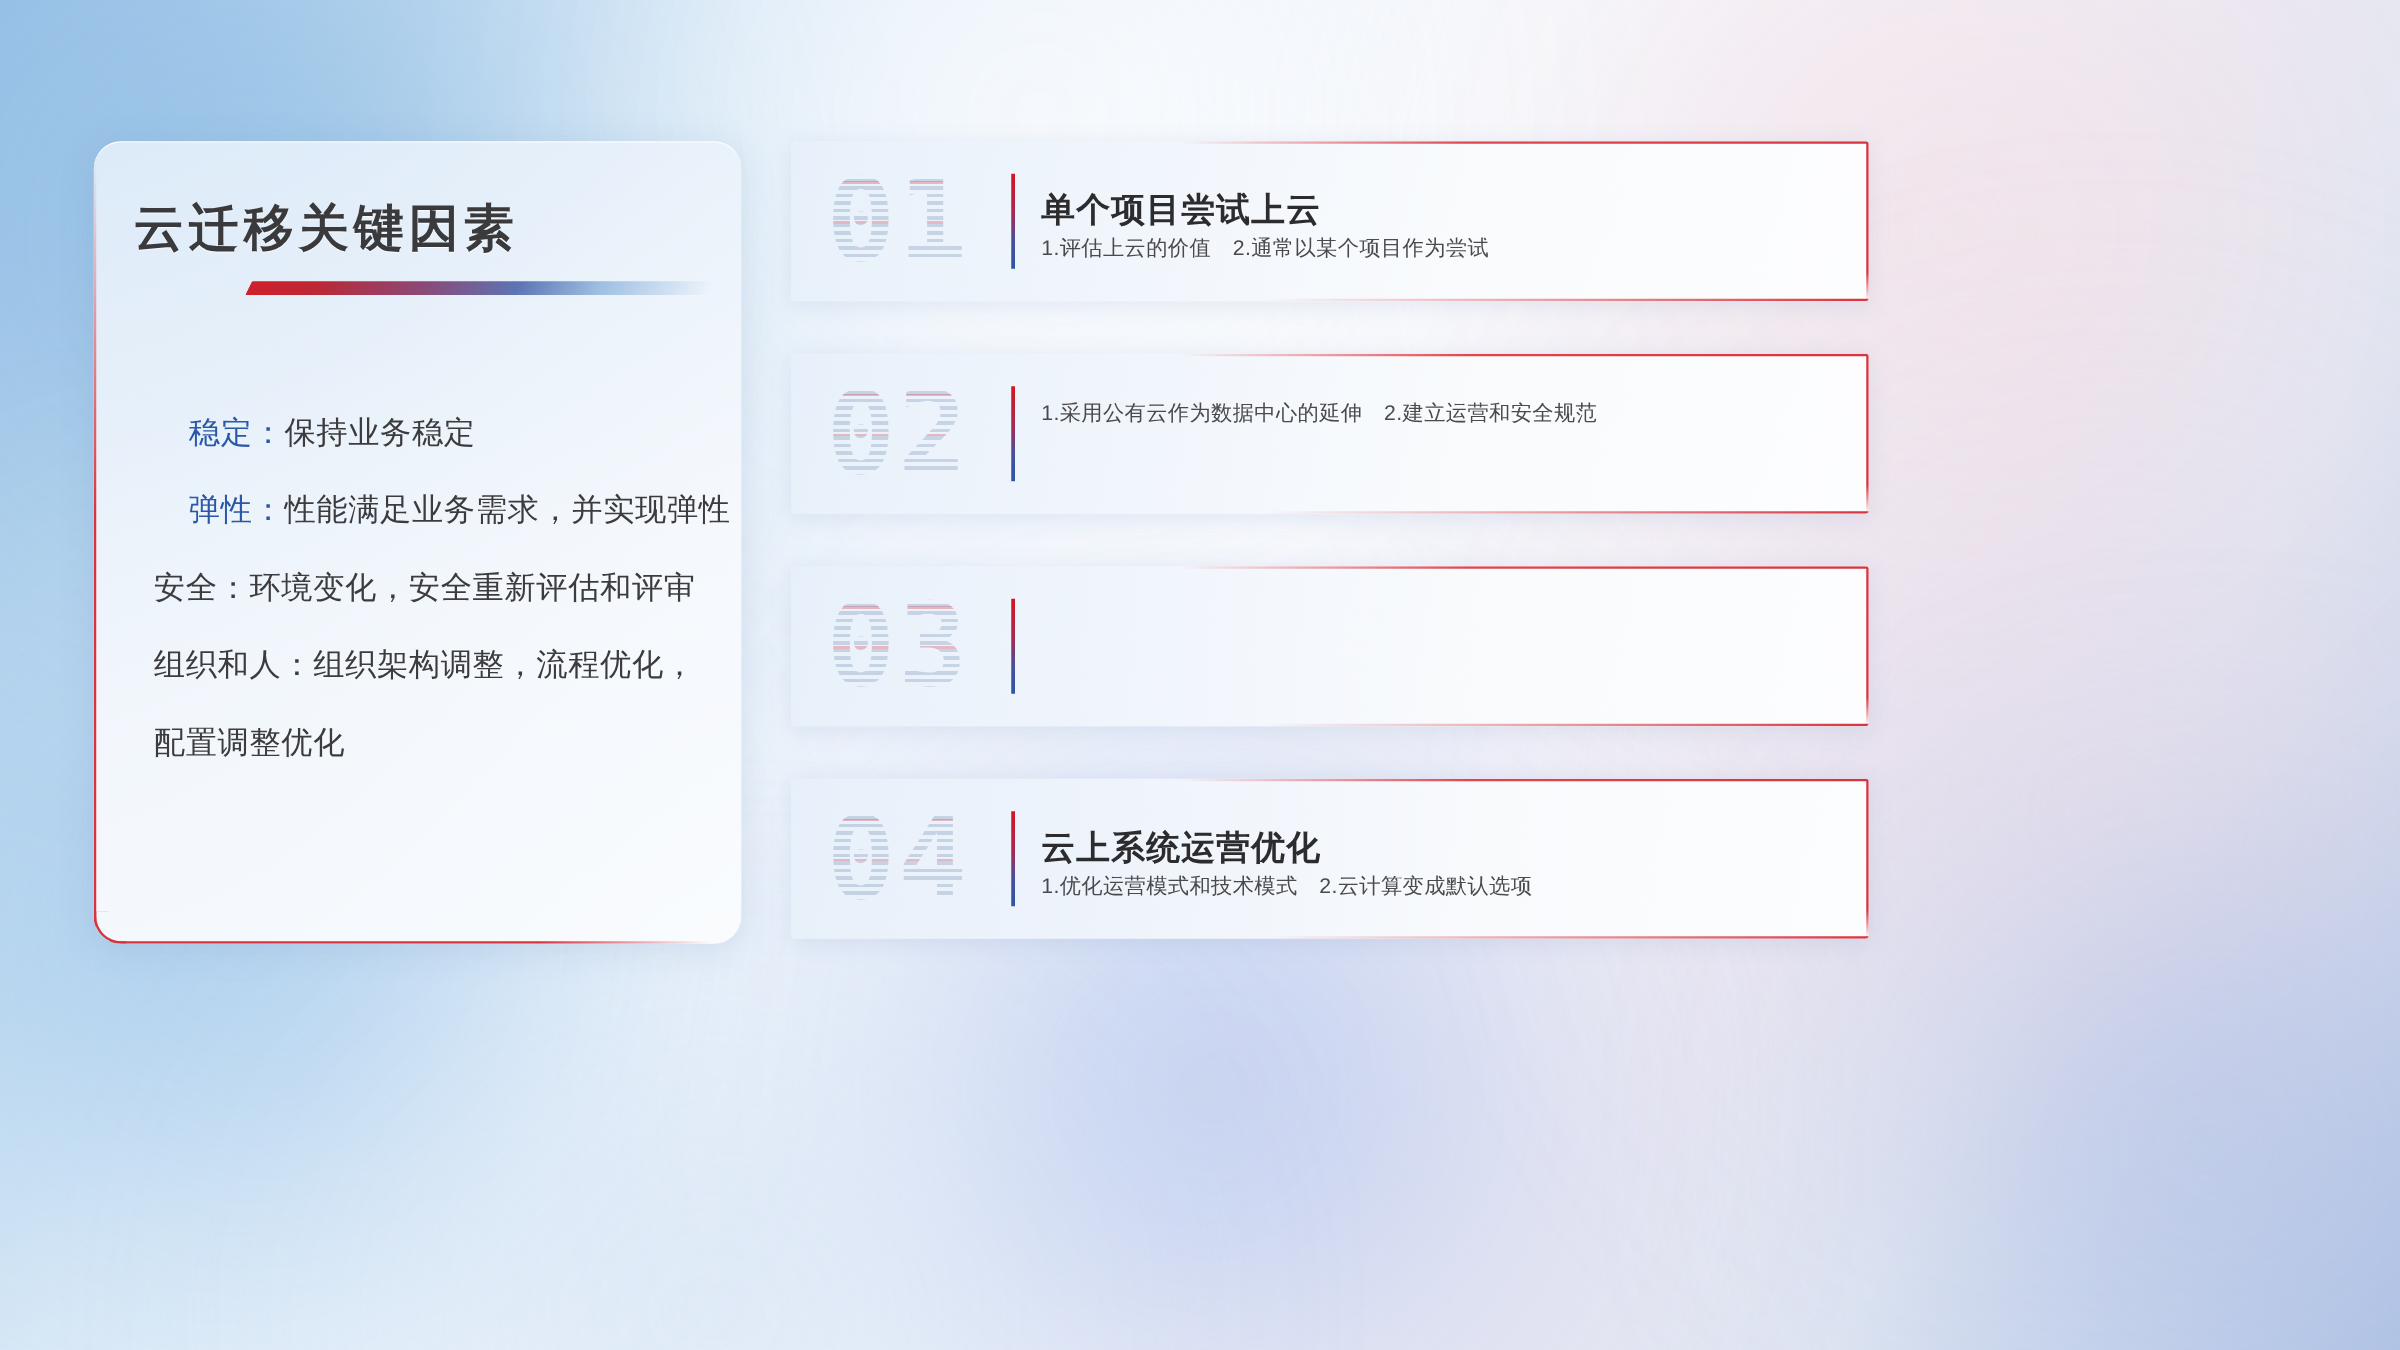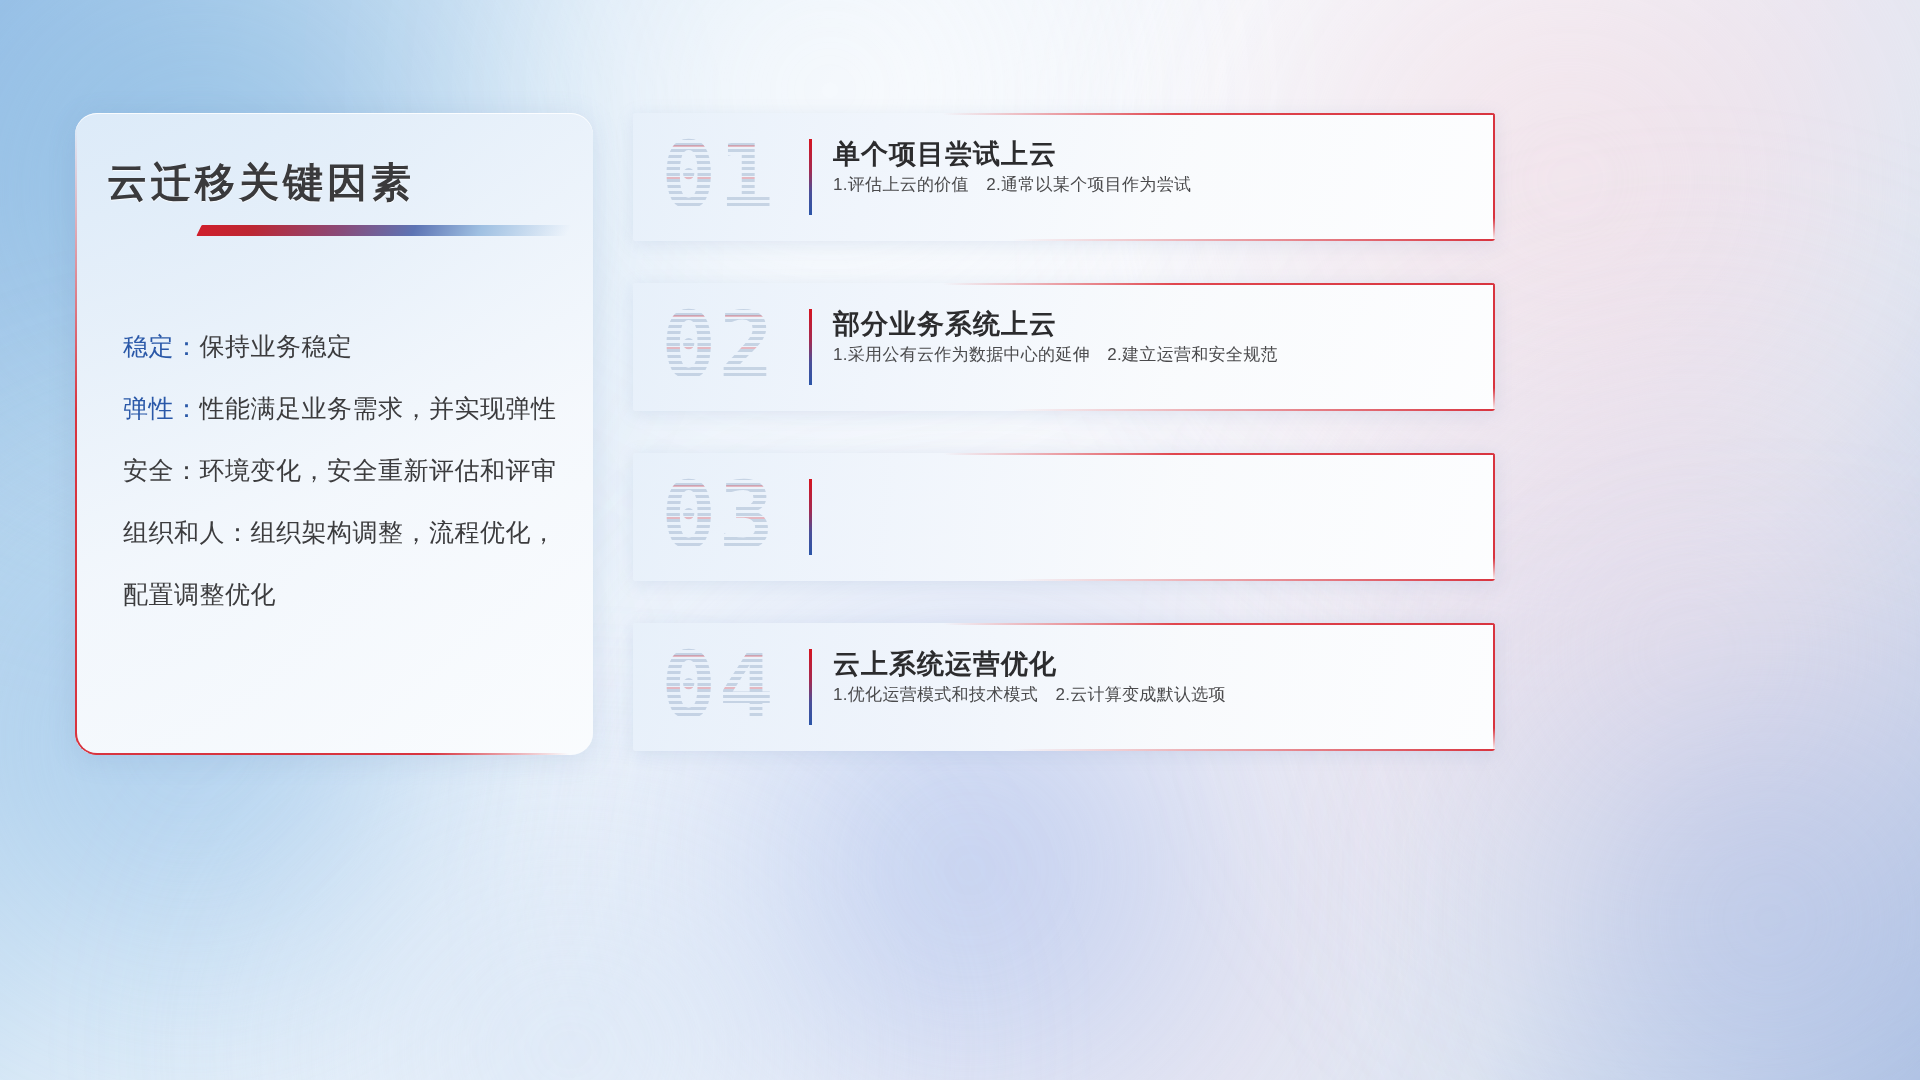--- a/index.html
+++ b/index.html
@@ -85,21 +85,21 @@
     background:linear-gradient(90deg,#cf1f2c 0%,#bd2733 14%,#8a4a78 38%,#5d74b4 58%,#9fc0e2 76%,rgba(207,227,245,0) 100%);
     transform:skewX(-26deg);
     border-radius:1px;
   }
 
   .factor-list { position:absolute; left:48px; top:202px; right:24px; }
   .factor-row {
     font-size:25px; line-height:62px; color:#3c3c3e; white-space:nowrap;
     letter-spacing:.5px;
   }
-  .factor-row .key-blue { color:#2a58a8; }
+  .factor-row .key-blue { color:#2a58a8;margin-left:28px; }
   .factor-row .key-dark { color:#3c3c3e; }
 
   
   #cards { position:absolute; left:633px; top:113px; width:1225px; }
   .step-card {
     position:relative; width:862px; height:128px; margin-bottom:42px;
     border-radius:3px; overflow:hidden;
     background:linear-gradient(105deg,
         rgba(231,240,250,0.90) 0%,
         rgba(240,245,252,0.92) 30%,
@@ -143,21 +143,21 @@
         transparent 0px,transparent 14px,#000 14px,#000 16px,transparent 16px,transparent 46px,#000 46px,#000 48px,transparent 48px,transparent 76px);
     mask-image:repeating-linear-gradient(180deg,
         transparent 0px,transparent 14px,#000 14px,#000 16px,transparent 16px,transparent 46px,#000 46px,#000 48px,transparent 48px,transparent 76px);
     pointer-events:none; user-select:none;
   }
 
   .card-divider {
     position:absolute; left:176px; top:26px; width:3px; height:76px;
     background:linear-gradient(180deg,#d61420 0%,#a32a52 42%,#4a4f99 70%,#2b55a8 100%);
   }
-  .card-body { position:absolute; left:200px; top:22px; right:22px; }
+  .card-body { position:absolute; left:200px; top:36px; right:22px; }
   .card-title {
     font-size:27px; font-weight:bold; color:#2c2c2e; letter-spacing:1px;
     line-height:38px;
   }
   .card-desc {
     font-size:17px; color:#4a4a4c; letter-spacing:.3px;
     line-height:24px;
   }
 </style>
 </head>
@@ -216,21 +216,20 @@
   </article>
 
   <article class="step-card">
     <div class="edge-top"></div>
     <div class="edge-right"></div>
     <div class="edge-bottom"></div>
     <div class="ghost-number">02</div>
     <div class="ghost-number-red">02</div>
     <div class="card-divider"></div>
     <div class="card-body">
-      <div class="card-title">部分业务系统上云</div>
       <div class="card-desc">1.采用公有云作为数据中心的延伸　2.建立运营和安全规范</div>
     </div>
   </article>
 
   <article class="step-card">
     <div class="edge-top"></div>
     <div class="edge-right"></div>
     <div class="edge-bottom"></div>
     <div class="ghost-number">03</div>
     <div class="ghost-number-red">03</div>

